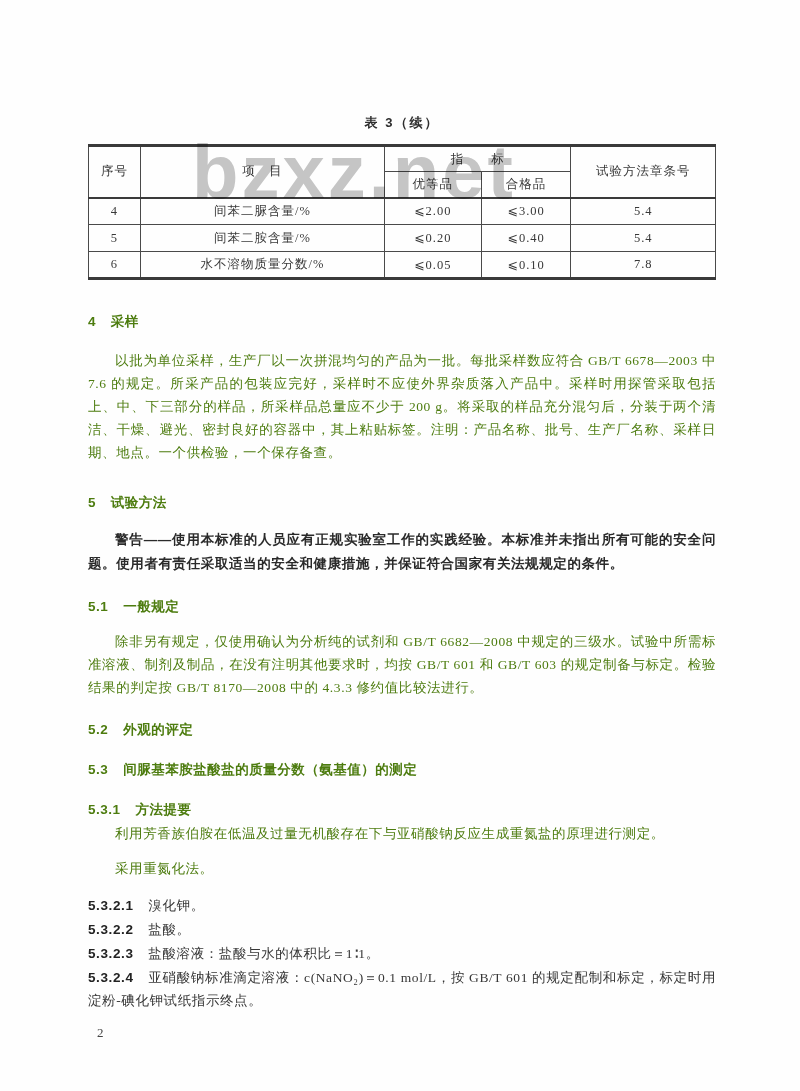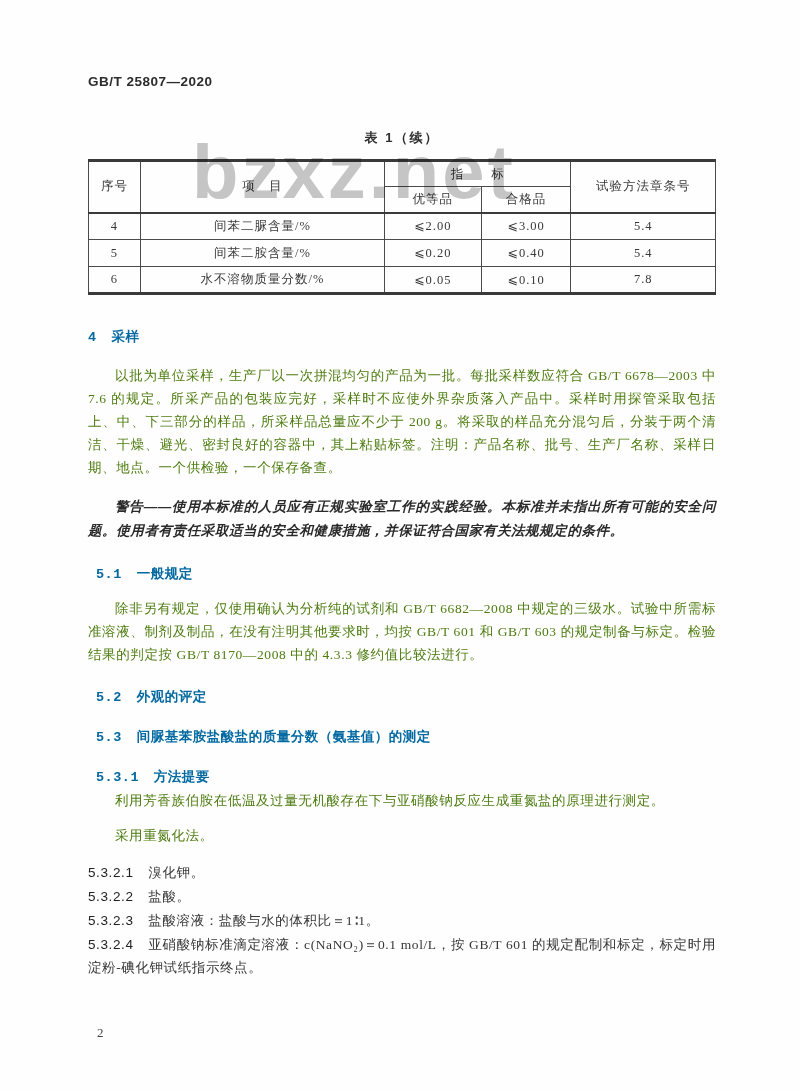--- a/index.html
+++ b/index.html
@@ -57,81 +57,79 @@
     font-weight:normal;
     padding:0 4px;
     letter-spacing:1px;
   }
   table.spec-table{border-top:3px solid #3a3a3a;border-bottom:3px solid #3a3a3a;}
   table.spec-table thead tr{height:26px;}
   table.spec-table thead{border-bottom:2px solid #3a3a3a;}
   table.spec-table tbody tr{height:27px;}
   td.item-cell{text-align:left;padding-left:12px;}
   .clause-h{
-    font-family:Liberation Mono, monospace;
-    font-weight:bold;
-    font-size:13.5px;
-    color:#0369a1;
+    font-family:Liberation Sans, sans-serif;
+    font-weight:bold;
+    font-size:13.5px;
+    color:#4d7c0f;
     margin:0;
     letter-spacing:.5px;
   }
   .num-gap{display:inline-block;width:1.1em;}
   .h-l1{margin-top:33px;}
-  .h-l2{margin-top:22px;margin-left:8px;}
+  .h-l2{margin-top:22px;}
   p.body-p{
     margin:14px 0 0 0;
     font-size:13.5px;
     line-height:23px;
     text-align:justify;
     text-indent:2em;
     letter-spacing:.6px;
     color:#4d7c0f;
   }
   p.warning-p{
     font-family:"Liberation Sans","DejaVu Sans",sans-serif;
     font-weight:bold;
     color:#2a2a2a;
     line-height:24px;
     margin-top:16px;
-    font-style:italic;
   }
   p.tight{margin-top:3px;}
   .clause-item{
     margin:1px 0 0 0;
     font-size:13.5px;
     line-height:23px;
     text-align:justify;
     letter-spacing:.6px;
     color:#363636;
   }
   .clause-item .cnum{
     font-family:"Liberation Sans","DejaVu Sans",sans-serif;
-    font-weight:normal;
+    font-weight:bold;
     color:#222;
     margin-right:1.1em;
     margin-top:48px;
   }
   .clause-list{margin-top:14px;}
   .page-number{
     position:absolute;
     left:97px;top:1025px;
     font-size:13px;
     color:#444;
   }
 </style>
 </head>
 <body>
 
 <div class="page">
 
   <div class="watermark">bzxz.net</div>
 
-  <div class="doc-header">GB/T 25807—2020</div>
-
-  <div class="table-caption">表 1（续）</div>
+
+  <div class="table-caption">表 3（续）</div>
 
   <table class="spec-table">
     <colgroup>
       <col style="width:52px">
         <col style="width:245px">
         <col style="width:97px">
         <col style="width:90px">
         <col style="width:145px">
     </colgroup>
     <thead>
@@ -167,20 +165,21 @@
         <td>⩽0.05</td>
         <td>⩽0.10</td>
         <td>7.8</td>
       </tr>
     </tbody>
   </table>
 
   <h2 class="clause-h h-l1"><span>4</span><span class="num-gap"></span><span>采样</span></h2>
   <p class="body-p" style="margin-top:18px">以批为单位采样，生产厂以一次拼混均匀的产品为一批。每批采样数应符合 GB/T 6678—2003 中 7.6 的规定。所采产品的包装应完好，采样时不应使外界杂质落入产品中。采样时用探管采取包括上、中、下三部分的样品，所采样品总量应不少于 200 g。将采取的样品充分混匀后，分装于两个清洁、干燥、避光、密封良好的容器中，其上粘贴标签。注明：产品名称、批号、生产厂名称、采样日期、地点。一个供检验，一个保存备查。</p>
 
+  <h2 class="clause-h h-l1" style="margin-top:30px"><span>5</span><span class="num-gap"></span><span>试验方法</span></h2>
   <p class="body-p warning-p">警告——使用本标准的人员应有正规实验室工作的实践经验。本标准并未指出所有可能的安全问题。使用者有责任采取适当的安全和健康措施，并保证符合国家有关法规规定的条件。</p>
 
   <h2 class="clause-h h-l2"><span>5.1</span><span class="num-gap"></span><span>一般规定</span></h2>
   <p class="body-p">除非另有规定，仅使用确认为分析纯的试剂和 GB/T 6682—2008 中规定的三级水。试验中所需标准溶液、制剂及制品，在没有注明其他要求时，均按 GB/T 601 和 GB/T 603 的规定制备与标定。检验结果的判定按 GB/T 8170—2008 中的 4.3.3 修约值比较法进行。</p>
 
   <h2 class="clause-h h-l2"><span>5.2</span><span class="num-gap"></span><span>外观的评定</span></h2>
 
   <h2 class="clause-h h-l2"><span>5.3</span><span class="num-gap"></span><span>间脲基苯胺盐酸盐的质量分数（氨基值）的测定</span></h2>
 
   <h2 class="clause-h h-l2"><span>5.3.1</span><span class="num-gap"></span><span>方法提要</span></h2>

